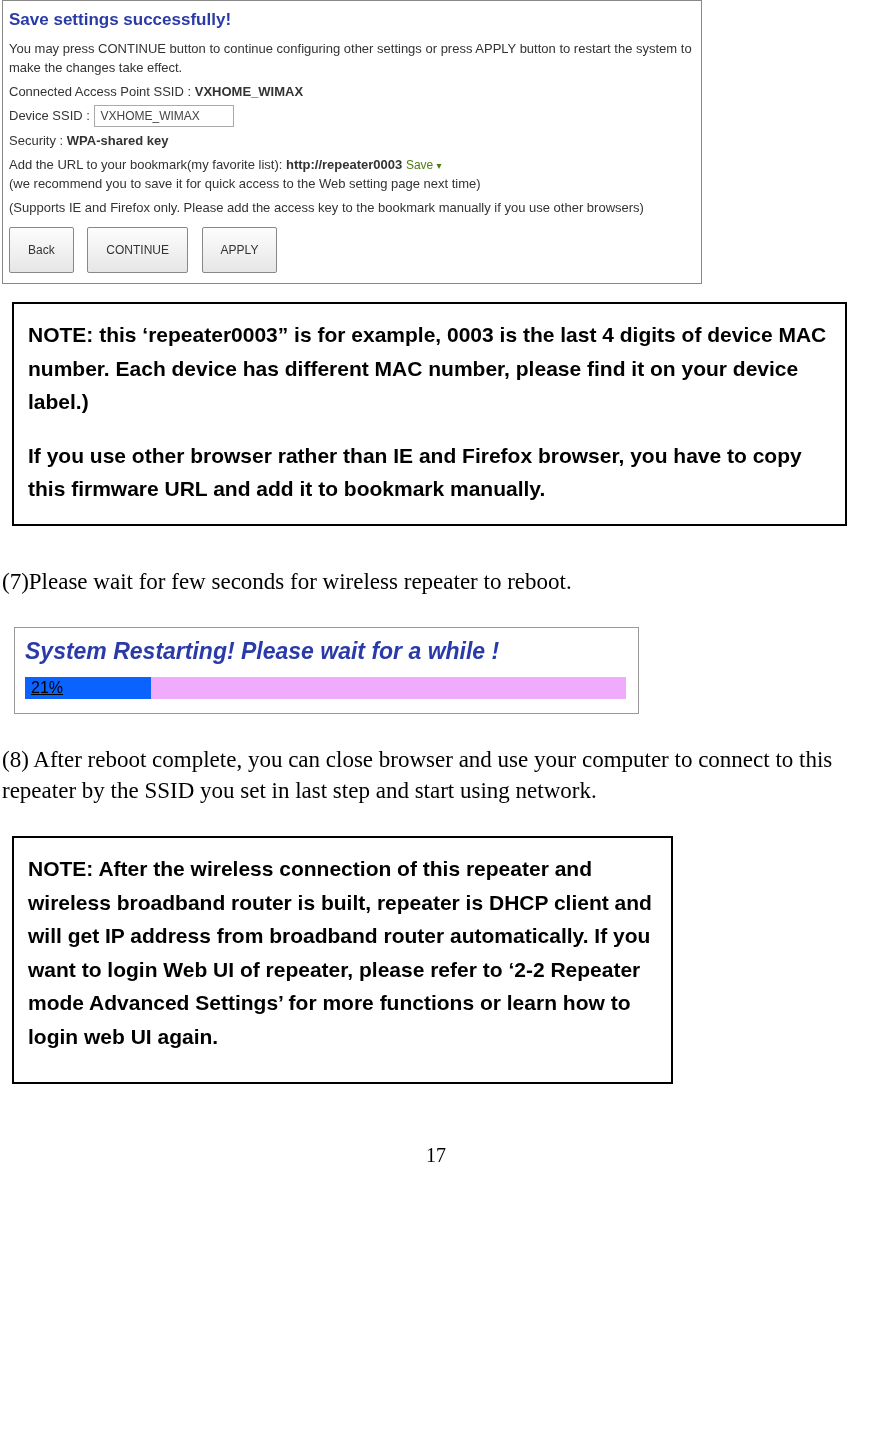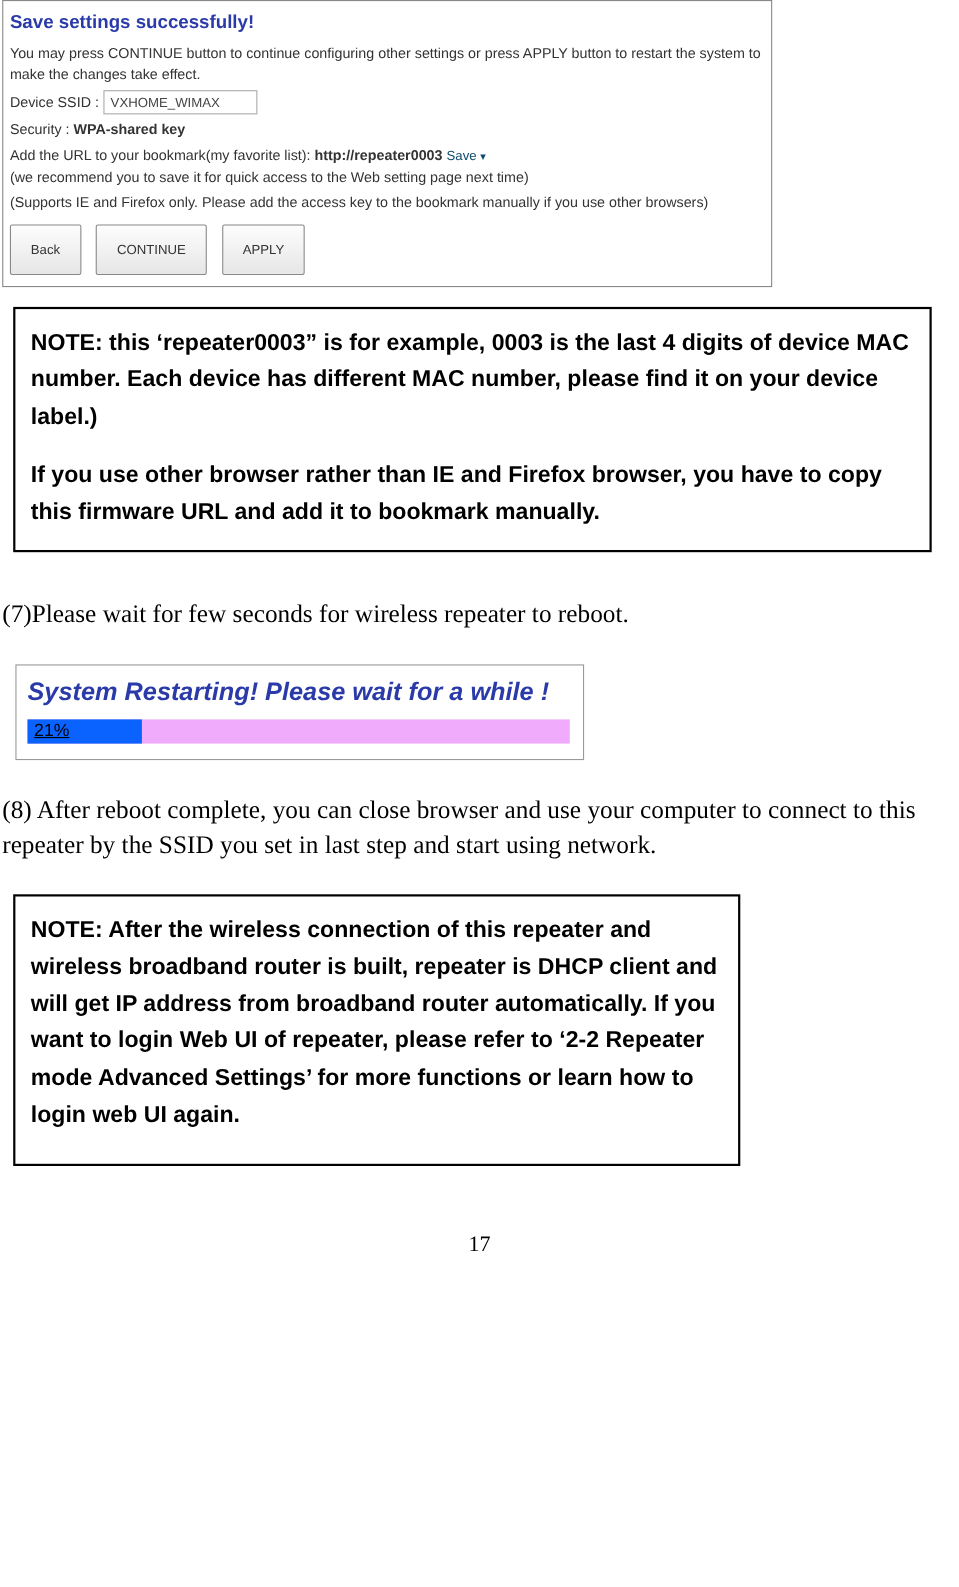--- a/index.html
+++ b/index.html
@@ -28,21 +28,21 @@
   .settings-line { margin: 4px 0; color:#333; }
   .bold { font-weight: bold; }
   .input-like {
     display: inline-block;
     border: 1px solid #aaa;
     padding: 1px 6px;
     font-size: 12px;
     min-width: 140px;
     color:#444;
   }
-  .save-link { color:#0c4a6e; font-size:12px; }
+  .save-link { color:#4d7c0f; font-size:12px; }
   .save-caret { font-size:10px; }
   .btn-row { margin-top: 10px; }
   .ui-btn {
     display: inline-block;
     border: 1px solid #888;
     background: linear-gradient(#fdfdfd,#e6e6e6);
     padding: 13px 18px;
     font-size: 12px;
     margin-right: 10px;
     border-radius: 2px;
@@ -60,21 +60,21 @@
   }
   .note-box .gap { height: 20px; }
   .body-text {
     font-family: Liberation Serif, serif;
     font-size: 23px;
     line-height: 1.35;
     margin: 0 6px 30px 2px;
   }
   .restart-panel {
     border: 1px solid #999;
-    width: 517px;
+    width: 625px;
     margin: 0 0 30px 14px;
     padding: 10px 12px 14px 10px;
   }
   .restart-title {
     color: #2a3aa8;
     font-style: italic;
     font-weight: bold;
     font-size: 23px;
     margin-bottom: 12px;
   }
@@ -114,20 +114,24 @@
     margin-bottom: 26px;
   }
 </style>
 </head>
 <body>
 
 <div class="settings-panel">
   <div class="settings-title">Save settings successfully!</div>
   <div class="settings-line">You may press CONTINUE button to continue configuring other settings or press APPLY button to restart the system to make the changes take effect.</div>
   <div class="settings-line">
+    <span>Connected Access Point SSID : </span>
+    <span class="bold">VXHOME_WIMAX</span>
+  </div>
+  <div class="settings-line">
     <span>Device SSID : </span>
     <span class="input-like">VXHOME_WIMAX</span>
   </div>
   <div class="settings-line">
     <span>Security : </span>
     <span class="bold">WPA-shared key</span>
   </div>
   <div class="settings-line">
     <span>Add the URL to your bookmark(my favorite list): </span><span class="bold">http://repeater0003</span>
     <span class="save-link">

